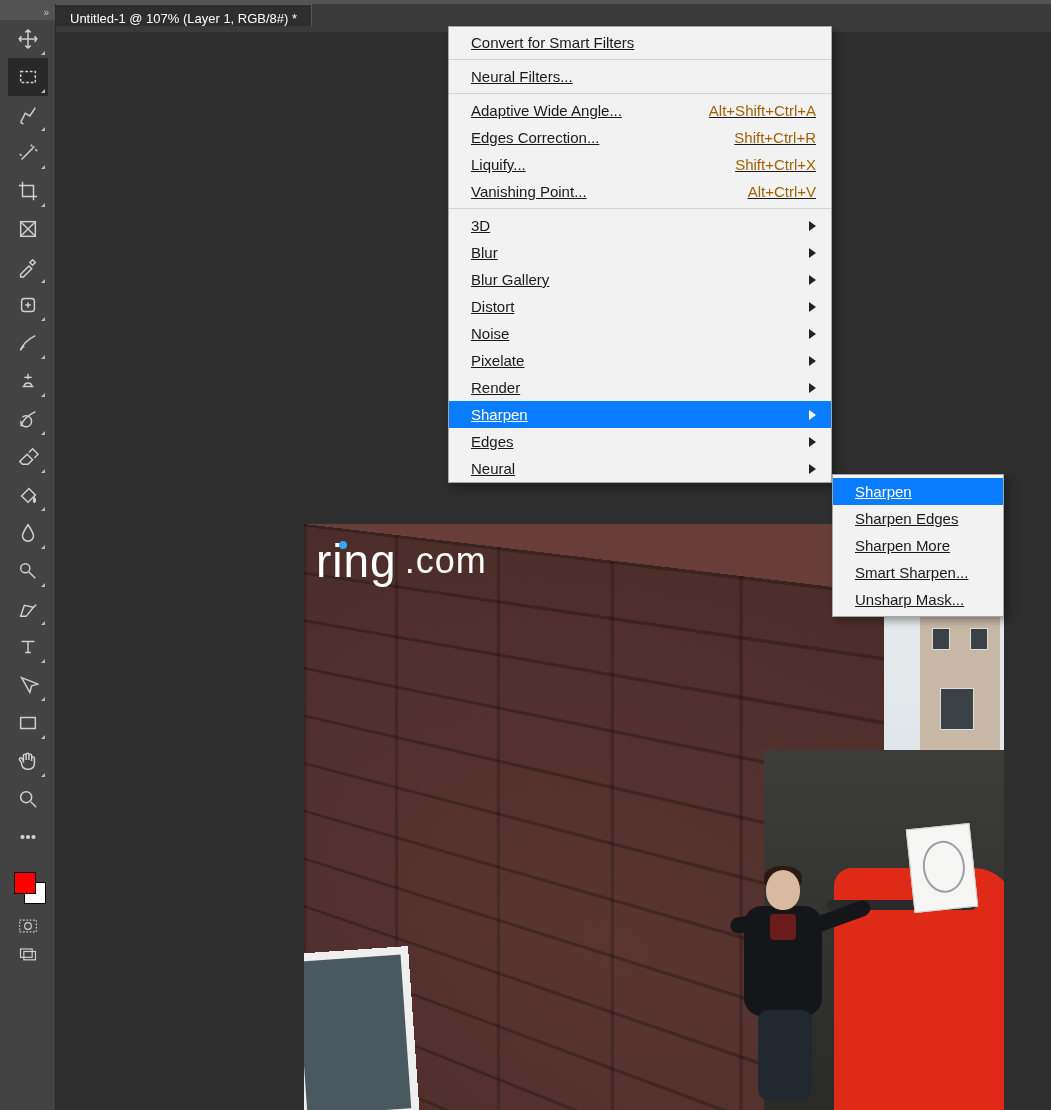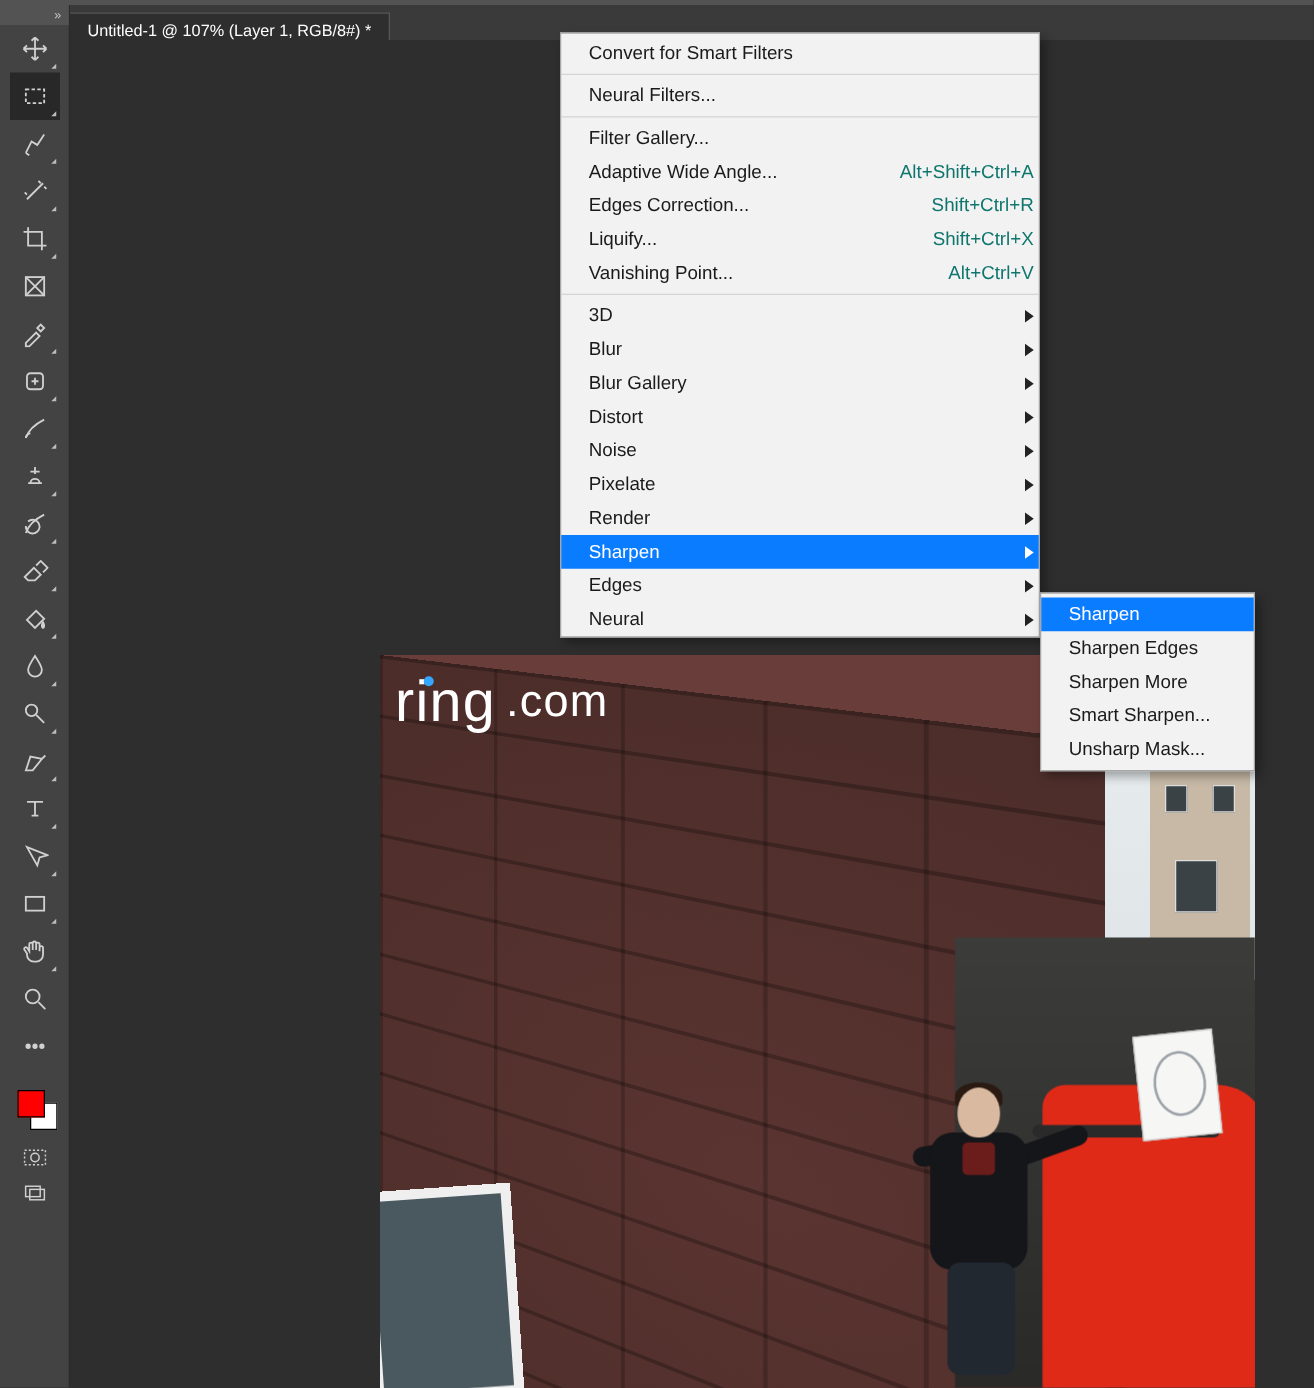--- a/index.html
+++ b/index.html
@@ -32,21 +32,21 @@
   }
   .swatches { position:relative; width:40px; height:46px; margin-top:10px; }
   .swatch-fg { position:absolute; top:6px; left:6px; width:22px; height:22px; background:#ff0000; border:1px solid #000; z-index:2;}
   .swatch-bg { position:absolute; top:16px; left:16px; width:22px; height:22px; background:#ffffff; border:1px solid #000; z-index:1;}
   .mini-btn { width:40px; height:28px; display:flex; align-items:center; justify-content:center; color:#d0d0d0;}
   .mini-btn svg{width:20px;height:18px;stroke:#d0d0d0;fill:none;stroke-width:1.4;}
 
   
   .tab-bar {
     position:absolute; top:4px; left:56px; right:0; height:28px;
-    background:#3a3a3a; display:flex; align-items:flex-end;
+    background:#3a3a3a; display:flex; align-items:flex-start;
   }
   .doc-tab {
     background:#2e2e2e; color:#fff; font-size:13px; padding:6px 14px 0 14px;
     border-top:1px solid #575757; border-right:1px solid #575757;
   }
 
   
   .canvas-area { position:absolute; top:32px; left:56px; right:0; bottom:0; background:#2e2e2e; }
 
   
@@ -91,24 +91,24 @@
   }
   .watermark .dot{display:inline-block;width:8px;height:8px;background:#35a6ff;border-radius:50%;position:relative;top:-28px;left:-58px;}
   .watermark .dom{font-size:36px;vertical-align:4px;}
 
   
   .menu {
     position:absolute; background:#f2f2f2; border:1px solid #a6a6a6;
     box-shadow:4px 4px 8px rgba(0,0,0,0.35); color:#1a1a1a; font-size:15px;
   }
   .menu.main { left:392px; top:-6px; width:384px; padding-top:2px;}
-  .menu .item { position:relative; padding:5px 4px 5px 22px; display:flex; justify-content:space-between; align-items:center; white-space:nowrap; cursor:default;}
+  .menu .item { position:relative; padding:5px 15px 5px 22px; display:flex; justify-content:space-between; align-items:center; white-space:nowrap; cursor:default;text-decoration:underline;}
   .menu .item.highlight { background:#0a7cff; color:#fff; }
   .menu .sep { height:1px; background:#d4d4d4; margin:3px 0;}
-  .menu .shortcut { color:#0f766e; font-size:15px; margin-left:30px;}
+  .menu .shortcut { color:#a16207; font-size:15px; margin-left:30px;}
   .menu .arrow { width:0;height:0;border-top:5px solid transparent;border-bottom:5px solid transparent;border-left:7px solid #222; margin-left:18px;}
   .menu .item.highlight .arrow{border-left-color:#fff;}
   .menu.sub { left:776px; top:442px; width:172px; padding:3px 0;}
 </style>
 </head>
 <body>
 
 <div class="top-strip"></div>
 
 <div class="toolbox">
@@ -319,23 +319,20 @@
   <div class="menu main" id="filter-menu">
       <div class="item">
         <span>Convert for Smart Filters</span>
       </div>
       <div class="sep"></div>
       <div class="item">
         <span>Neural Filters...</span>
       </div>
       <div class="sep"></div>
       <div class="item">
-        <span>Filter Gallery...</span>
-      </div>
-      <div class="item">
         <span>Adaptive Wide Angle...</span>
         <span class="shortcut">Alt+Shift+Ctrl+A</span>
       </div>
       <div class="item">
         <span>Edges Correction...</span>
         <span class="shortcut">Shift+Ctrl+R</span>
       </div>
       <div class="item">
         <span>Liquify...</span>
         <span class="shortcut">Shift+Ctrl+X</span>

